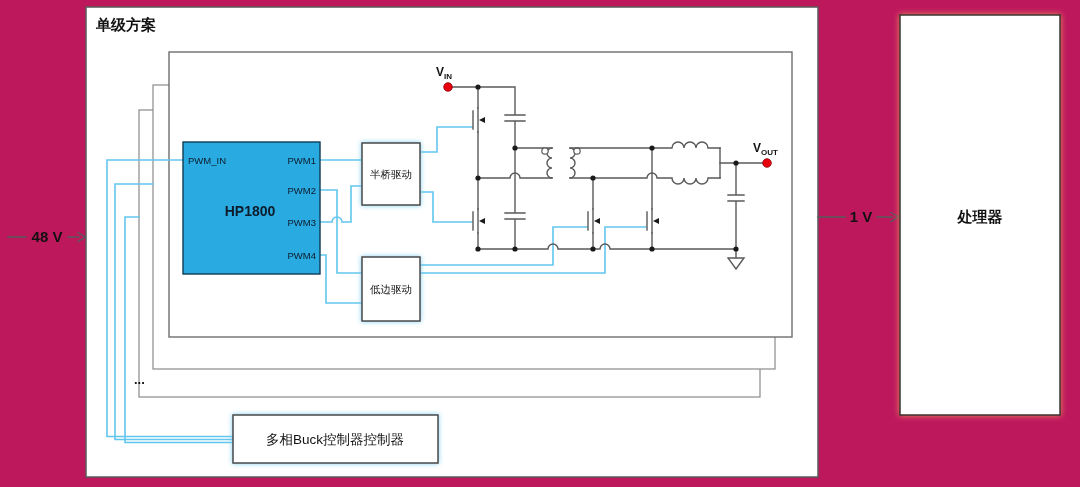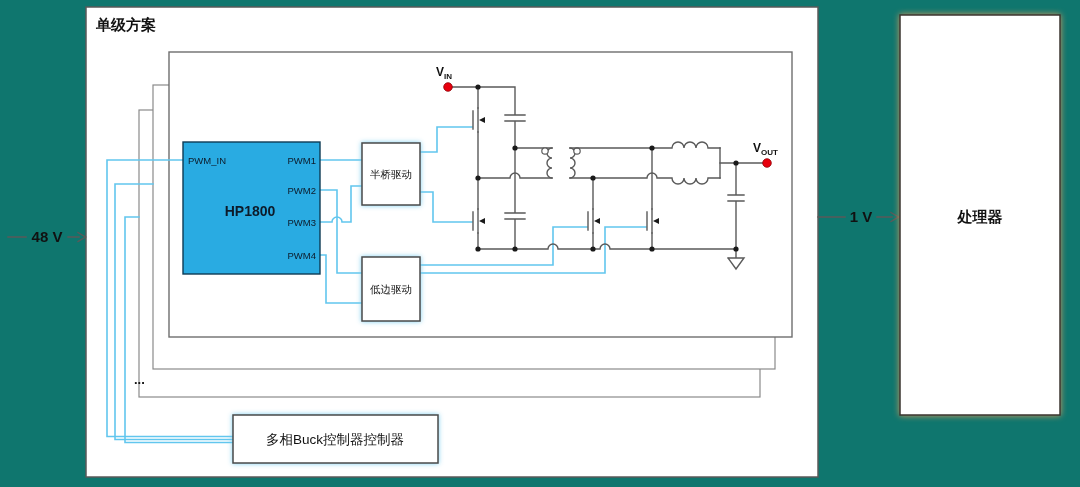--- a/index.html
+++ b/index.html
@@ -1,16 +1,16 @@
 <!DOCTYPE html>
 <html><head>
 <meta charset="utf-8">
 <style>
   html,body{margin:0;padding:0;background:#ffffff;}
-  .stage{position:relative;width:1080px;height:487px;background:#0f766e;overflow:hidden;
+  .stage{position:relative;width:1080px;height:487px;background:#be185d;overflow:hidden;
          font-family:"Liberation Sans",sans-serif;}
   svg{display:block}
   svg text{font-family:"Liberation Sans",sans-serif;fill:#111111;}
   .t-title{font-size:15px;font-weight:bold;}
   .t-chip{font-size:14px;font-weight:bold;fill:#0d1b2a;}
   .t-pin{font-size:9.5px;fill:#0d1b2a;}
   .t-box{font-size:10.5px;}
   .t-buck{font-size:13.5px;}
   .t-proc{font-size:15px;font-weight:bold;}
   .t-io{font-size:15px;font-weight:bold;}

